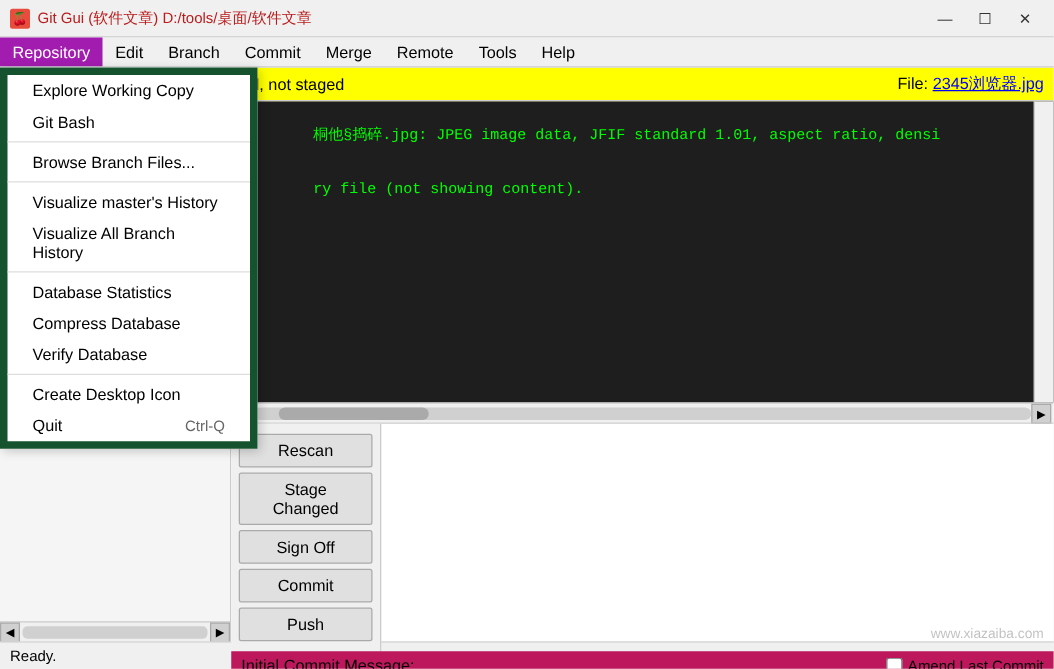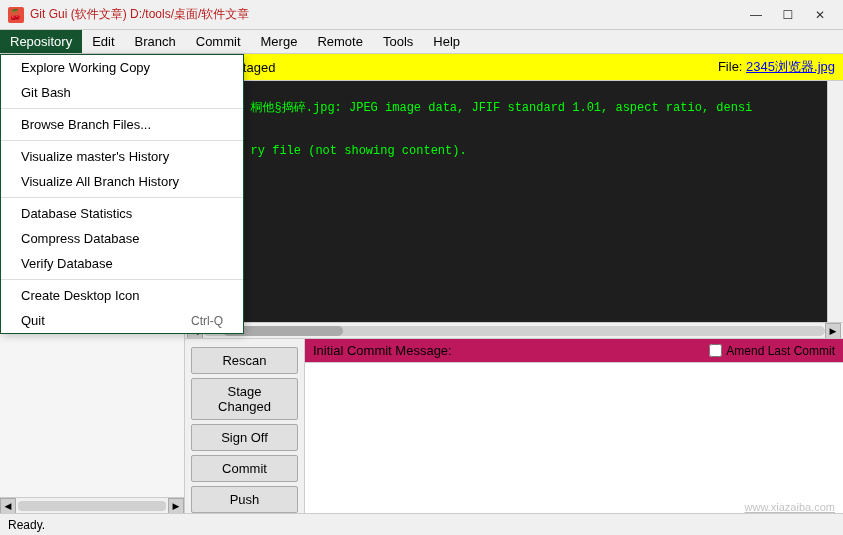--- a/index.html
+++ b/index.html
@@ -71,30 +71,30 @@
     }
     .menu-item {
       padding: 0 10px;
       display: flex;
       align-items: center;
       cursor: pointer;
       font-size: 13px;
       color: #000;
       white-space: nowrap;
     }
-    .menu-item.active { background: #14532d; color: white; }
+    .menu-item.active { background: #a21caf; color: white; }
 
     
     .dropdown-menu {
       position: absolute;
       top: 24px;
       left: 0;
-      width: 244px;
+      width: 206px;
       background: white;
-      border: 1px solid #14532d;
+      border: 6px solid #14532d;
       box-shadow: 2px 2px 8px rgba(0,0,0,0.2);
       z-index: 1000;
     }
     .dropdown-item {
       padding: 5px 20px;
       cursor: pointer;
       color: #000;
       font-size: 13px;
       display: flex;
       justify-content: space-between;
@@ -207,21 +207,21 @@
       border-radius: 5px;
       position: absolute;
       left: 20px;
     }
 
     
     .bottom-panel {
       height: 175px;
       border-top: 1px solid #ccc;
       display: flex;
-      flex-direction: row;
+      flex-direction: column;
     }
 
     
     .commit-buttons {
       width: 120px;
       background: #f0f0f0;
       display: flex;
       flex-direction: column;
       gap: 4px;
       padding: 8px 6px;
@@ -283,21 +283,20 @@
     }
 
     
     .watermark {
       position: absolute;
       bottom: 22px;
       right: 8px;
       font-size: 11px;
       color: rgba(0,0,0,0.25);
       pointer-events: none;
-      text-decoration: underline;
     }
 
     
     .scroll-arrow {
       width: 16px;
       height: 16px;
       background: #d0d0d0;
       border: 1px solid #aaa;
       display: flex;
       align-items: center;

